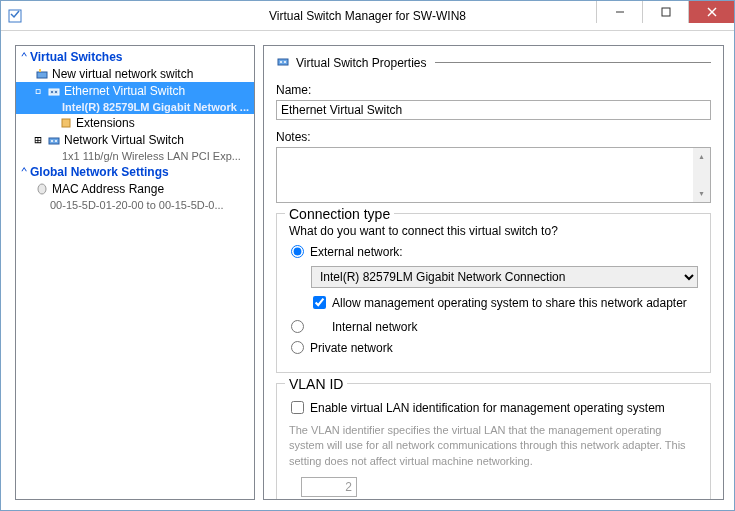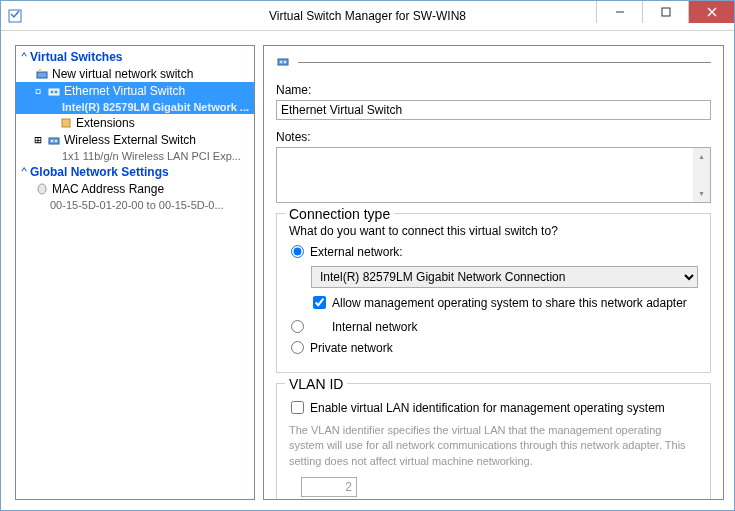--- a/index.html
+++ b/index.html
@@ -121,21 +121,21 @@
 
       <div class="tree-item sub">
         <span class="exp">⊞</span>
         <span class="ico">
             <svg>
               <rect x="2" y="5" width="10" height="6" fill="#6aa6e6" stroke="#2a5ca0"></rect>
               <circle cx="5" cy="8" r="1" fill="#fff"></circle>
               <circle cx="9" cy="8" r="1" fill="#fff"></circle>
             </svg>
           </span>
-        <span>Wireless External Switch</span>
+        <span>Network Virtual Switch</span>
       </div>
       <div class="tree-item sub" style="padding-left:46px;height:15px;">
         <span class="gray">1x1 11b/g/n Wireless LAN PCI Exp...</span>
       </div>
 
       <div class="tree-item">
         <span class="exp chev">⌃</span>
         <span class="tree-header">Global Network Settings</span>
       </div>
 
@@ -154,20 +154,21 @@
     </div>
 
     <div class="right-panel">
 
       <div class="prop-header">
         <span class="ico"><svg>
               <rect x="2" y="5" width="10" height="6" fill="#6aa6e6" stroke="#2a5ca0"></rect>
               <circle cx="5" cy="8" r="1" fill="#fff"></circle>
               <circle cx="9" cy="8" r="1" fill="#fff"></circle>
             </svg></span>
+        <span class="text">Virtual Switch Properties</span>
         <span class="line"></span>
       </div>
 
       <div class="field-label">Name:</div>
       <input class="text-input" type="text" value="Ethernet Virtual Switch" style="">
 
       <div style="height:10px"></div>
       <div class="field-label">Notes:</div>
       <div class="textarea-wrap">
         <textarea style=""></textarea>

